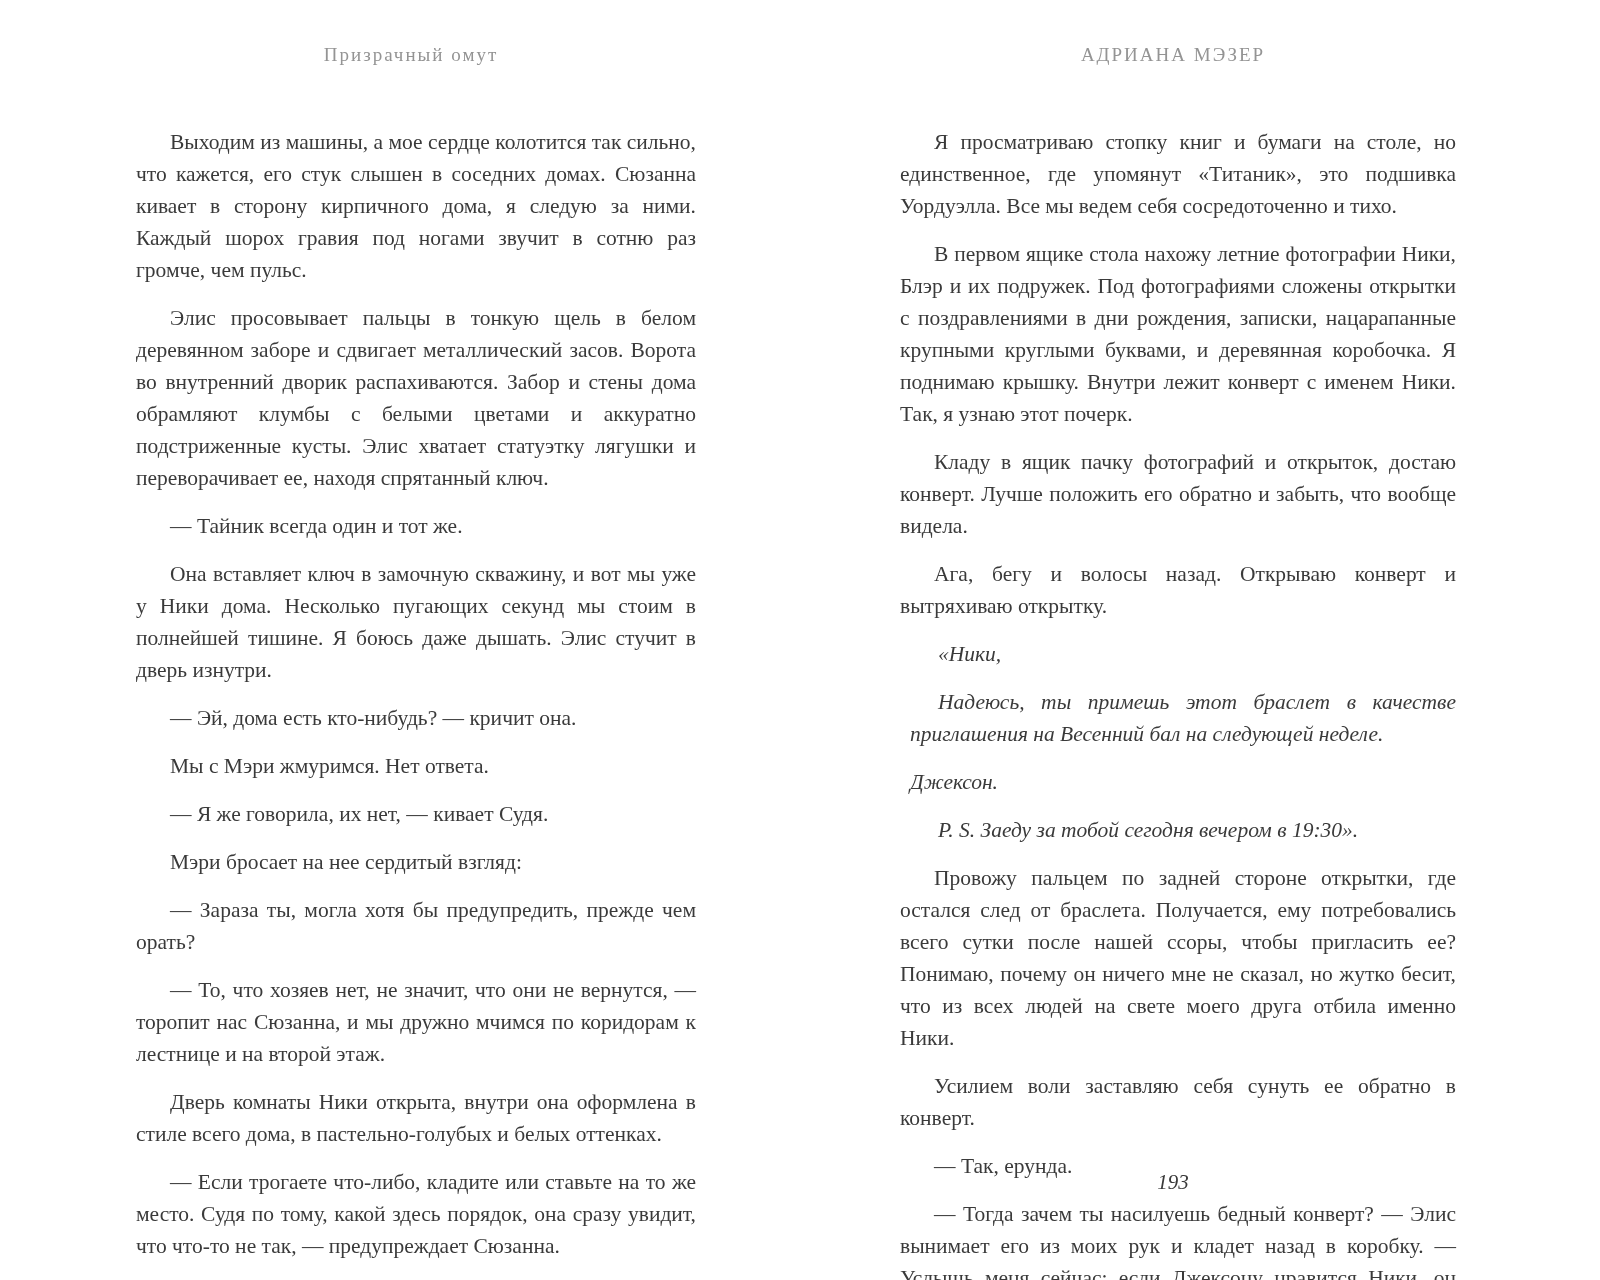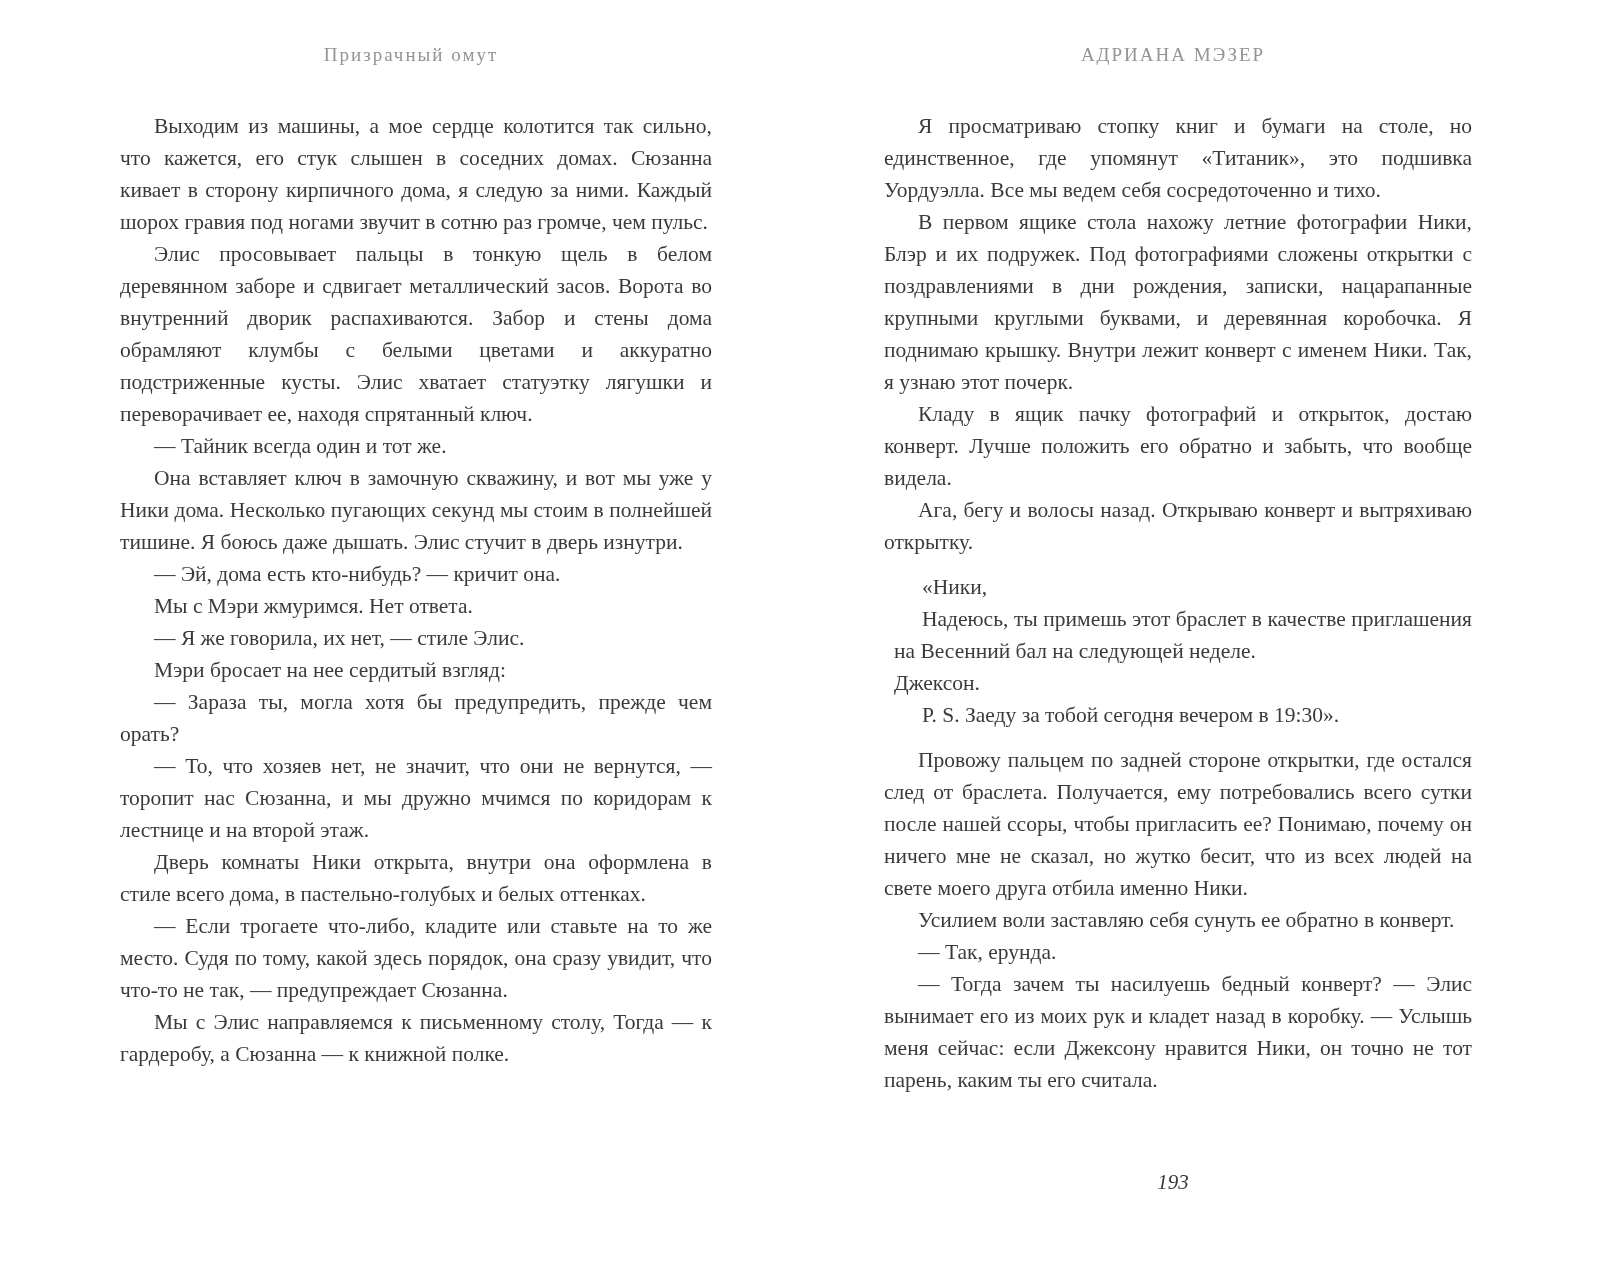--- a/index.html
+++ b/index.html
@@ -36,25 +36,26 @@
     top: 110px; left: 0; right: 0;
     font-size: 21.5px;
     line-height: 32px;
     color: var(--body-text, #3a3a3a);
     text-align: justify;
     hyphens: auto;
     -webkit-hyphens: auto;
   }
 
   p.para {
-    margin: 0;
+    margin: 16px;
     text-indent: 34px;
     hyphens: auto;
   }
   .quote-block {
+    font-style: italic;
     margin: 13px 0;
   }
   .quote-block p.para { text-indent: 28px; }
   p.para.quote-right {
     text-indent: 0;
   }
 
   .page-number {
     position: absolute;
     top: 1170px; left: 0; right: 0;
@@ -71,21 +72,21 @@
 
   <section class="page page-left">
     <header class="running-head">Призрачный омут</header>
     <div class="page-body" id="left-body">
         <p class="para normal">Выходим из машины, а мое сердце колотится так сильно, что кажется, его стук слышен в соседних домах. Сюзанна кивает в сторону кирпичного дома, я следую за ними. Каждый шорох гравия под ногами звучит в сотню раз громче, чем пульс.</p>
         <p class="para normal">Элис просовывает пальцы в тонкую щель в белом деревянном заборе и сдвигает металлический засов. Ворота во внутренний дворик распахиваются. Забор и стены дома обрамляют клумбы с белыми цветами и аккуратно подстриженные кусты. Элис хватает статуэтку лягушки и переворачивает ее, находя спрятанный ключ.</p>
         <p class="para normal">— Тайник всегда один и тот же.</p>
         <p class="para normal">Она вставляет ключ в замочную скважину, и вот мы уже у Ники дома. Несколько пугающих секунд мы стоим в полнейшей тишине. Я боюсь даже дышать. Элис стучит в дверь изнутри.</p>
         <p class="para normal">— Эй, дома есть кто-нибудь? — кричит она.</p>
         <p class="para normal">Мы с Мэри жмуримся. Нет ответа.</p>
-        <p class="para normal">— Я же говорила, их нет, — стиле Элис.</p>
+        <p class="para normal">— Я же говорила, их нет, — кивает Судя.</p>
         <p class="para normal">Мэри бросает на нее сердитый взгляд:</p>
         <p class="para normal">— Зараза ты, могла хотя бы предупредить, прежде чем орать?</p>
         <p class="para normal">— То, что хозяев нет, не значит, что они не вернутся, — торопит нас Сюзанна, и мы дружно мчимся по коридорам к лестнице и на второй этаж.</p>
         <p class="para normal">Дверь комнаты Ники открыта, внутри она оформлена в стиле всего дома, в пастельно-голубых и белых оттенках.</p>
         <p class="para normal">— Если трогаете что-либо, кладите или ставьте на то же место. Судя по тому, какой здесь порядок, она сразу увидит, что что-то не так, — предупреждает Сюзанна.</p>
         <p class="para normal">Мы с Элис направляемся к письменному столу, Тогда — к гардеробу, а Сюзанна — к книжной полке.</p>
       </div>
   </section>
 
   <section class="page page-right">

